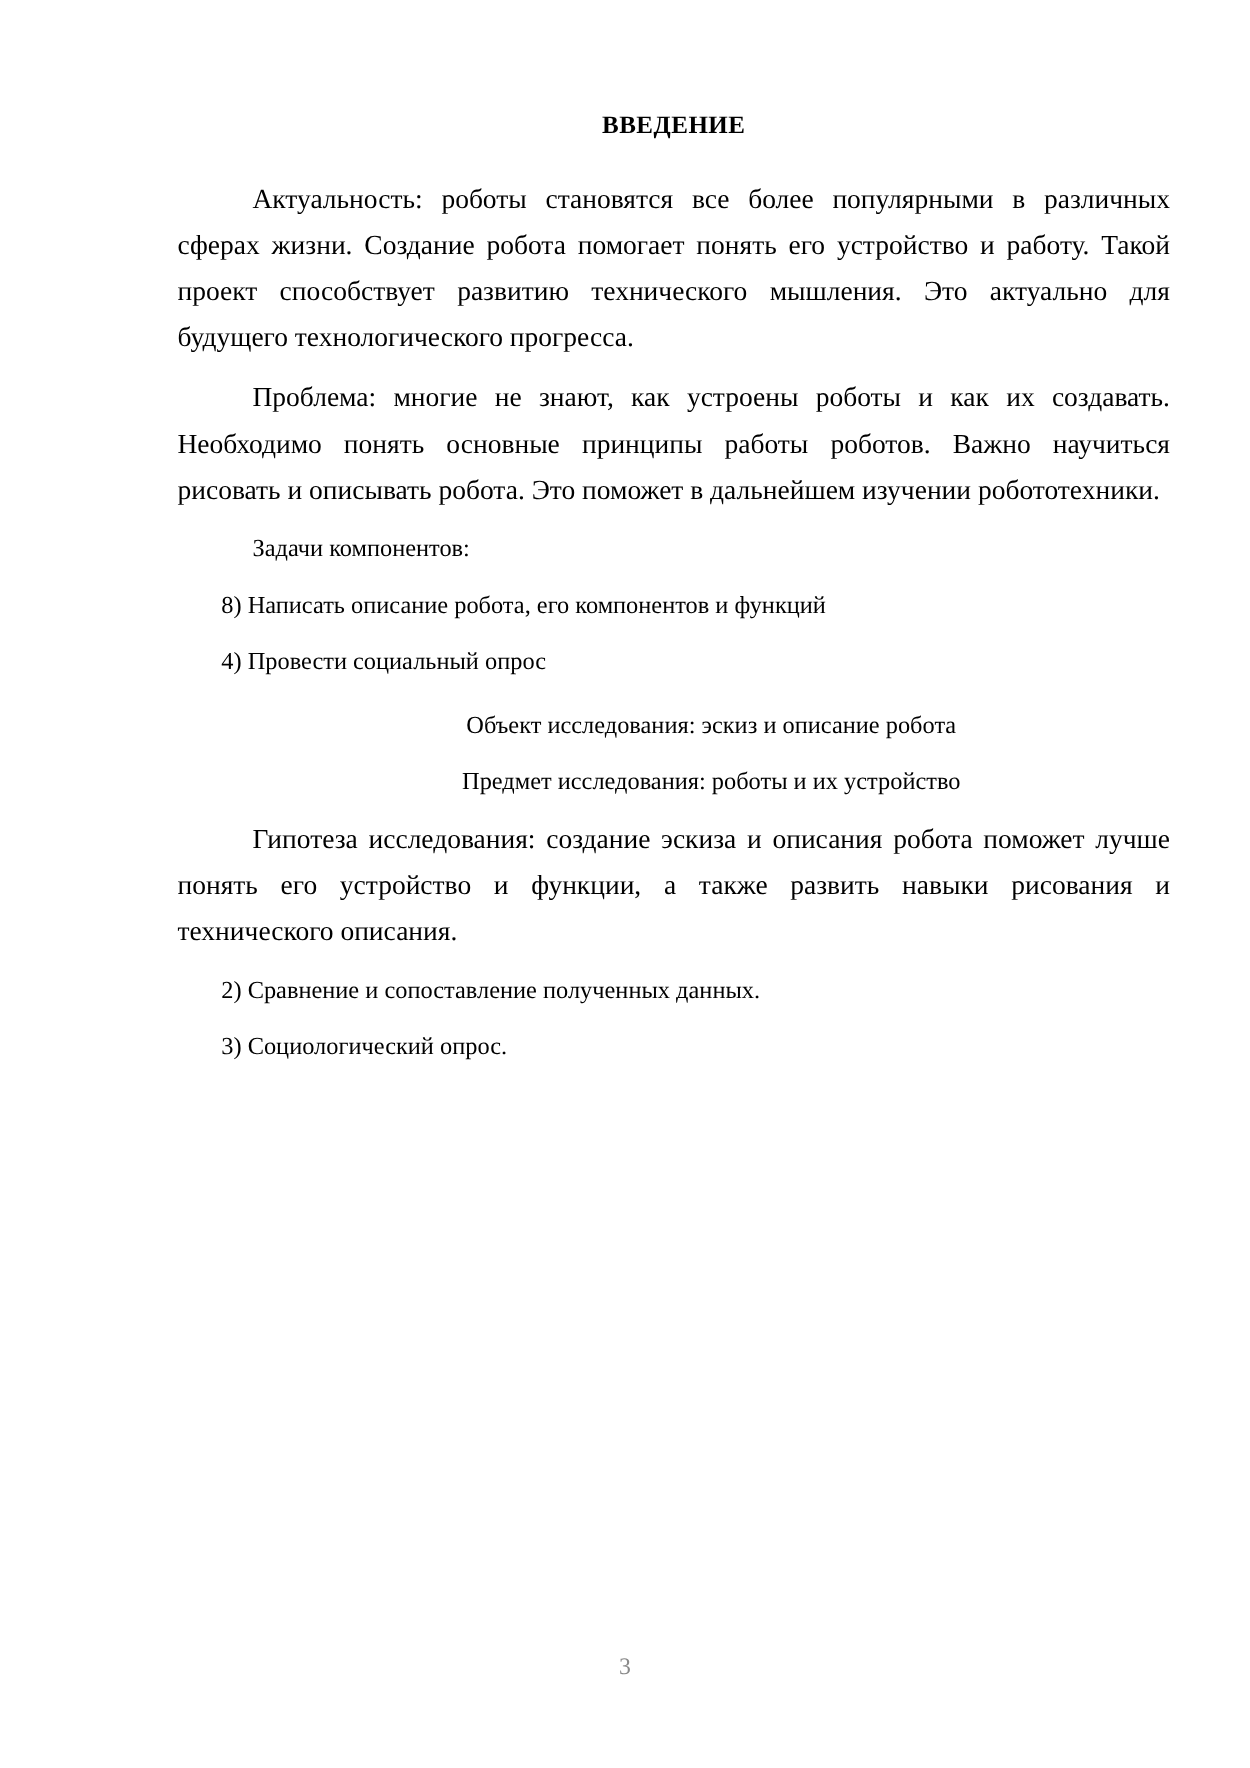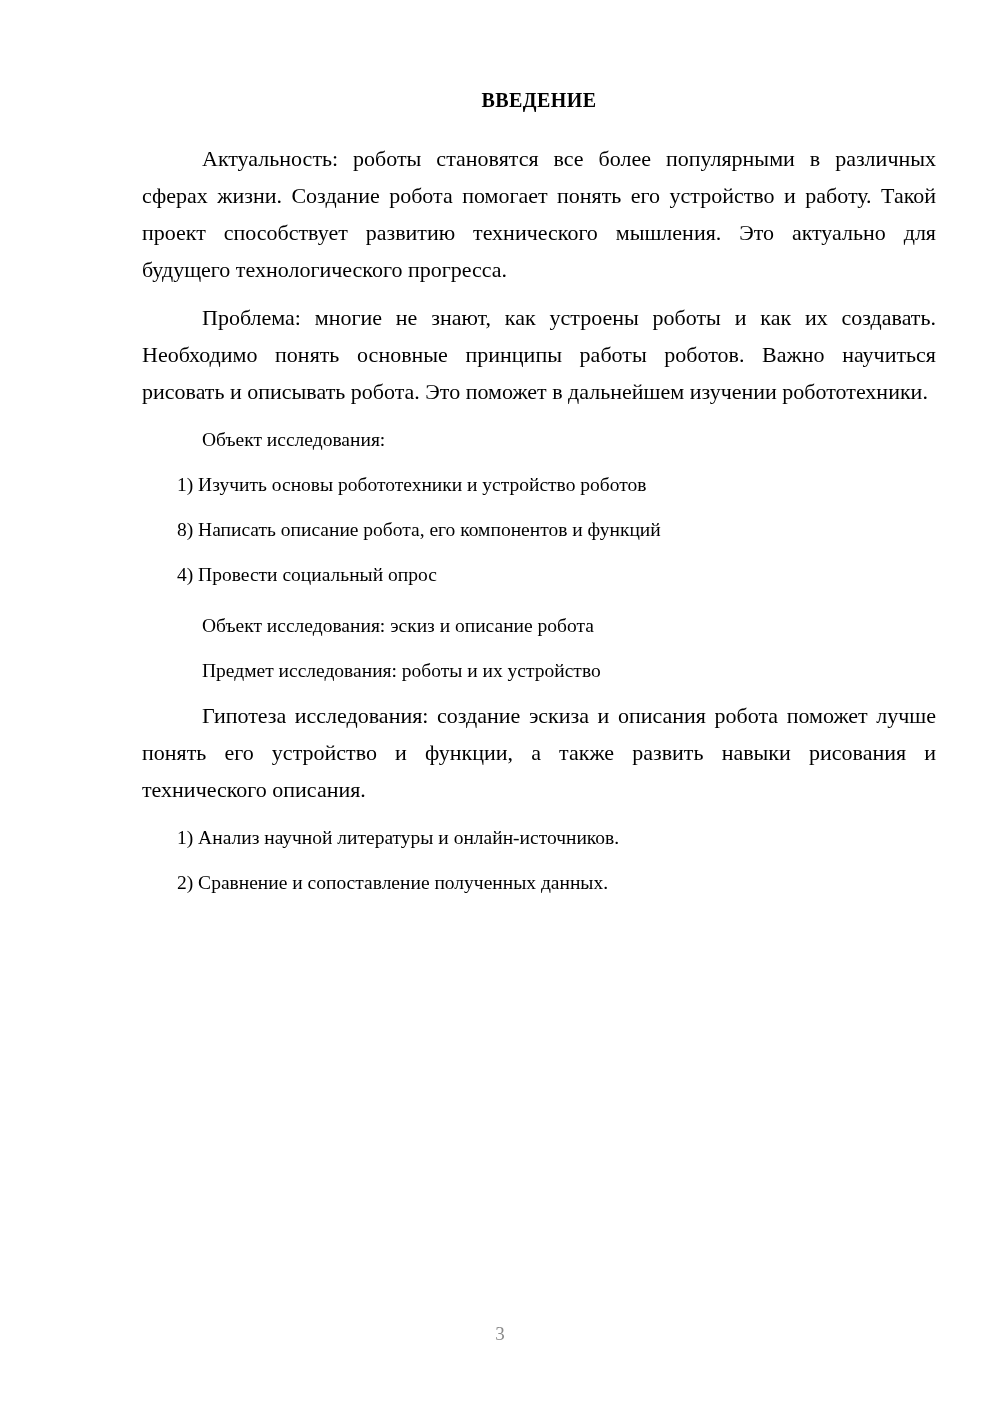--- a/index.html
+++ b/index.html
@@ -58,21 +58,21 @@
     line-height: 37px;
     text-align: left;
     text-indent: 60px;
     margin: 0 0 8px 0;
   }
 
   
   .statement {
     font-size: 19.5px;
     line-height: 37px;
-    text-align: left;
+    text-align: center;
     text-indent: 60px;
     margin: 0 0 8px 0;
   }
 
   .numbered-list {
     list-style: none;
     margin: 0 0 8px 0;
     padding: 0;
   }
 
@@ -105,38 +105,37 @@
 <div class="page">
   <div class="content">
 
     <h1 class="doc-title">ВВЕДЕНИЕ</h1>
 
     <p class="para">Актуальность: роботы становятся все более популярными в различных сферах жизни. Создание робота помогает понять его устройство и работу. Такой проект способствует развитию технического мышления. Это актуально для будущего технологического прогресса.</p>
 
     <p class="para">Проблема: многие не знают, как устроены роботы и как их создавать. Необходимо понять основные принципы работы роботов. Важно научиться рисовать и описывать робота. Это поможет в дальнейшем изучении робототехники.</p>
 
 
-    <p class="lead">Объект исследования:</p>
+    <p class="lead">Задачи компонентов:</p>
 
     <ul class="numbered-list">
-      <li>1) Изучить основы робототехники и устройство роботов</li>
       <li>8) Написать описание робота, его компонентов и функций</li>
       <li>4) Провести социальный опрос</li>
     </ul>
 
     <div class="spacer-sm"></div>
 
     <p class="statement">Объект исследования: эскиз и описание робота</p>
 
     <p class="statement">Предмет исследования: роботы и их устройство</p>
 
     <p class="para">Гипотеза исследования: создание эскиза и описания робота поможет лучше понять его устройство и функции, а также развить навыки рисования и технического описания.</p>
 
 
     <ul class="numbered-list">
-      <li>1) Анализ научной литературы и онлайн-источников.</li>
       <li>2) Сравнение и сопоставление полученных данных.</li>
+      <li>3) Социологический опрос.</li>
     </ul>
 
   </div>
 
   <div class="page-number">3</div>
 </div>
 
 </body></html>

